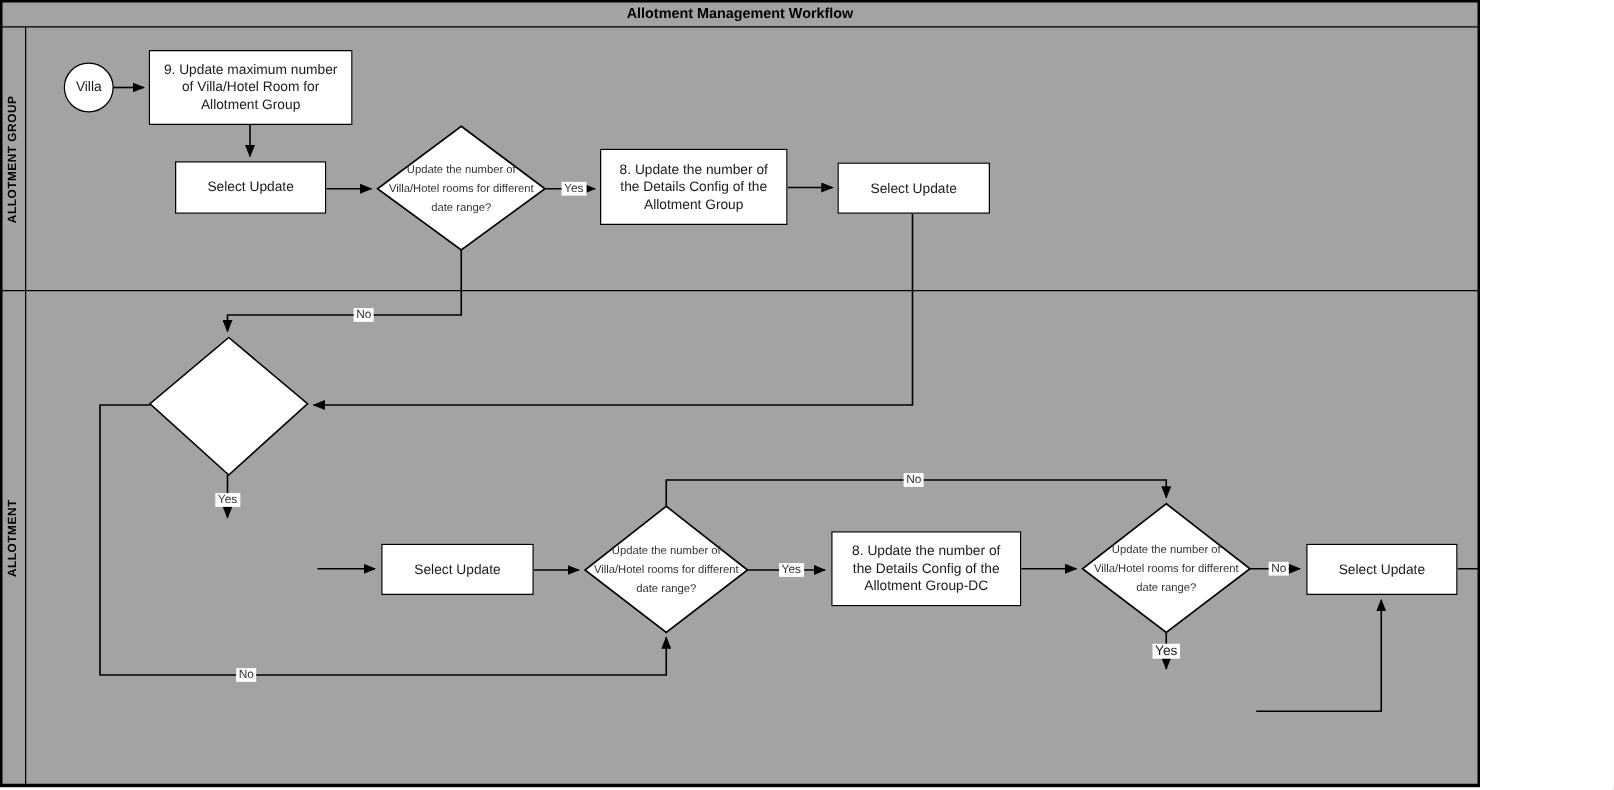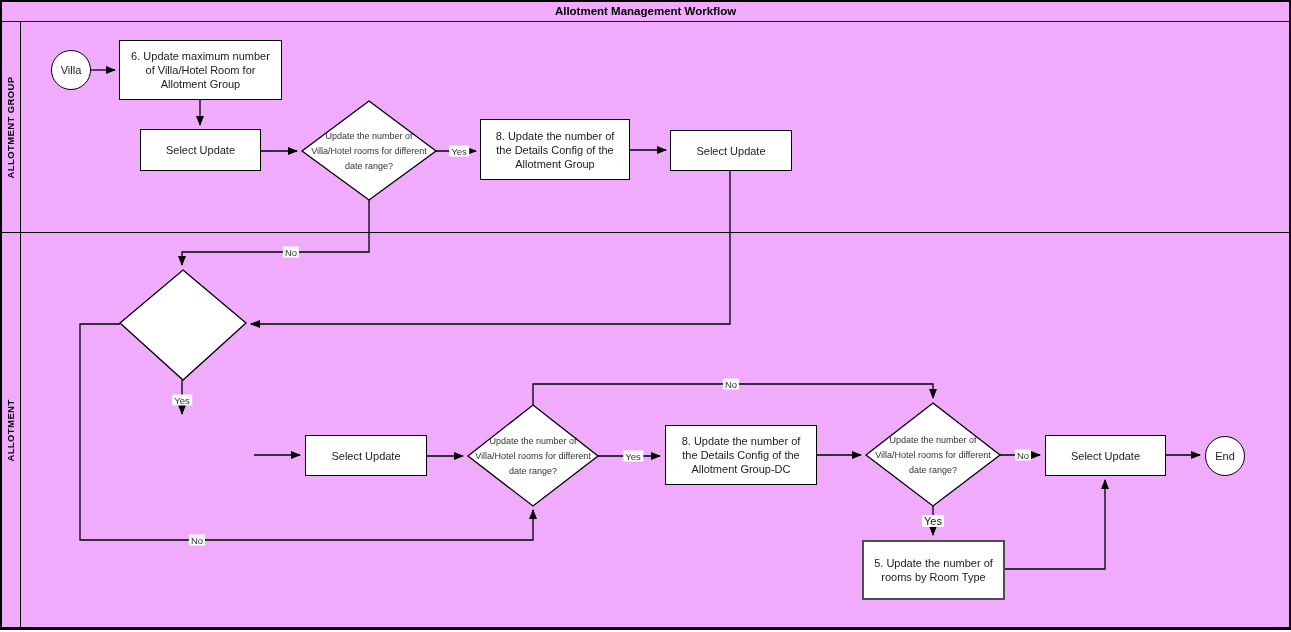--- a/index.html
+++ b/index.html
@@ -3,23 +3,23 @@
 <meta charset="utf-8">
 <style>
   html, body {
     margin: 0;
     padding: 0;
     background: #ffffff;
     font-family: "Liberation Sans", sans-serif;
   }
   .canvas {
     position: relative;
-    width: 1291px;
+    width: 1184px;
     height: 630px;
-    background: #f0abfc;
+    background: #a3a3a3;
     overflow: hidden;
     text-decoration: underline;
   }
   .frame {
     position: absolute;
     inset: 0;
     border: 2px solid #000;
     pointer-events: none;
     z-index: 6;
   }
@@ -169,21 +169,21 @@
   </svg>
 
   <div class="node circle" style="left:51px; top:50px; width:40px; height:40px;">
     <span>Villa</span>
   </div>
   <div class="node circle" style="left:1205px; top:436px; width:40px; height:40px;">
     <span>End</span>
   </div>
 
   <div class="node box" style="left:119px; top:40px; width:163px; height:60px;">
-    <span>6. Update maximum number
+    <span>9. Update maximum number
 of Villa/Hotel Room for
 Allotment Group</span>
   </div>
   <div class="node box" style="left:140px; top:129px; width:121px; height:42px;">
     <span>Select Update</span>
   </div>
   <div class="node box" style="left:480px; top:119px; width:150px; height:61px;">
     <span>8. Update the number of
 the Details Config of the
 Allotment Group</span>
@@ -194,24 +194,20 @@
   <div class="node box" style="left:305px; top:435px; width:122px; height:41px;">
     <span>Select Update</span>
   </div>
   <div class="node box" style="left:665px; top:425px; width:152px; height:60px;">
     <span>8. Update the number of
 the Details Config of the
 Allotment Group-DC</span>
   </div>
   <div class="node box" style="left:1045px; top:435px; width:121px; height:41px;">
     <span>Select Update</span>
-  </div>
-  <div class="node box gray-border" style="left:862px; top:540px; width:143px; height:60px;">
-    <span>5. Update the number of
-rooms by Room Type</span>
   </div>
 
   <div class="dtext" style="left:369px; top:151px; width:140px;">Update the number of
 Villa/Hotel rooms for different
 date range?</div>
   <div class="dtext" style="left:533px; top:456px; width:148px;">Update the number of
 Villa/Hotel rooms for different
 date range?</div>
   <div class="dtext" style="left:933px; top:455px; width:148px;">Update the number of
 Villa/Hotel rooms for different

